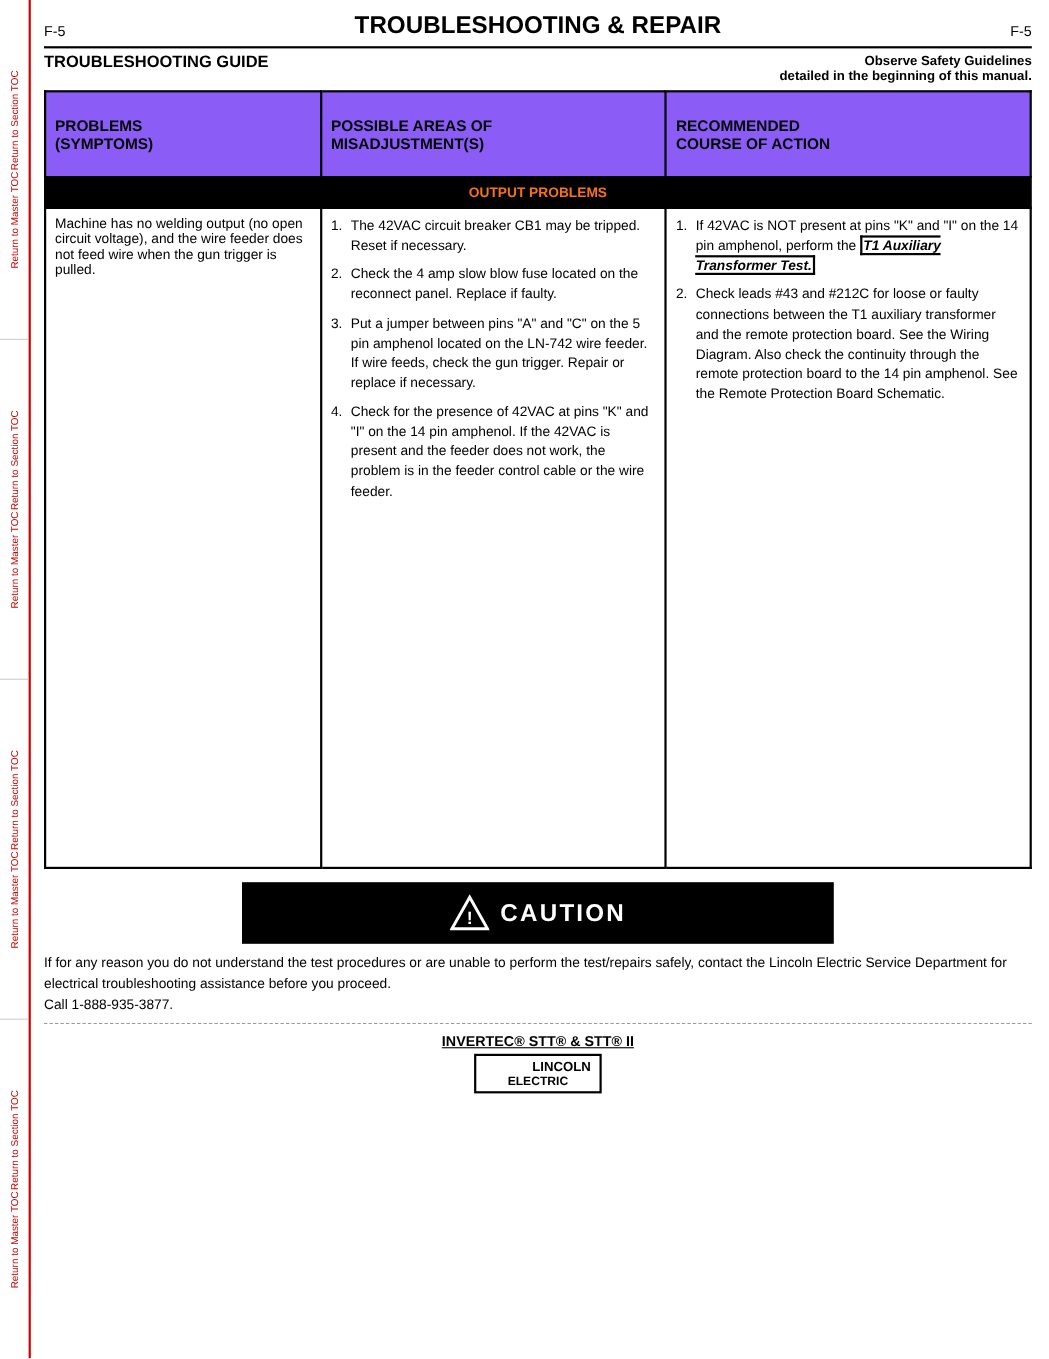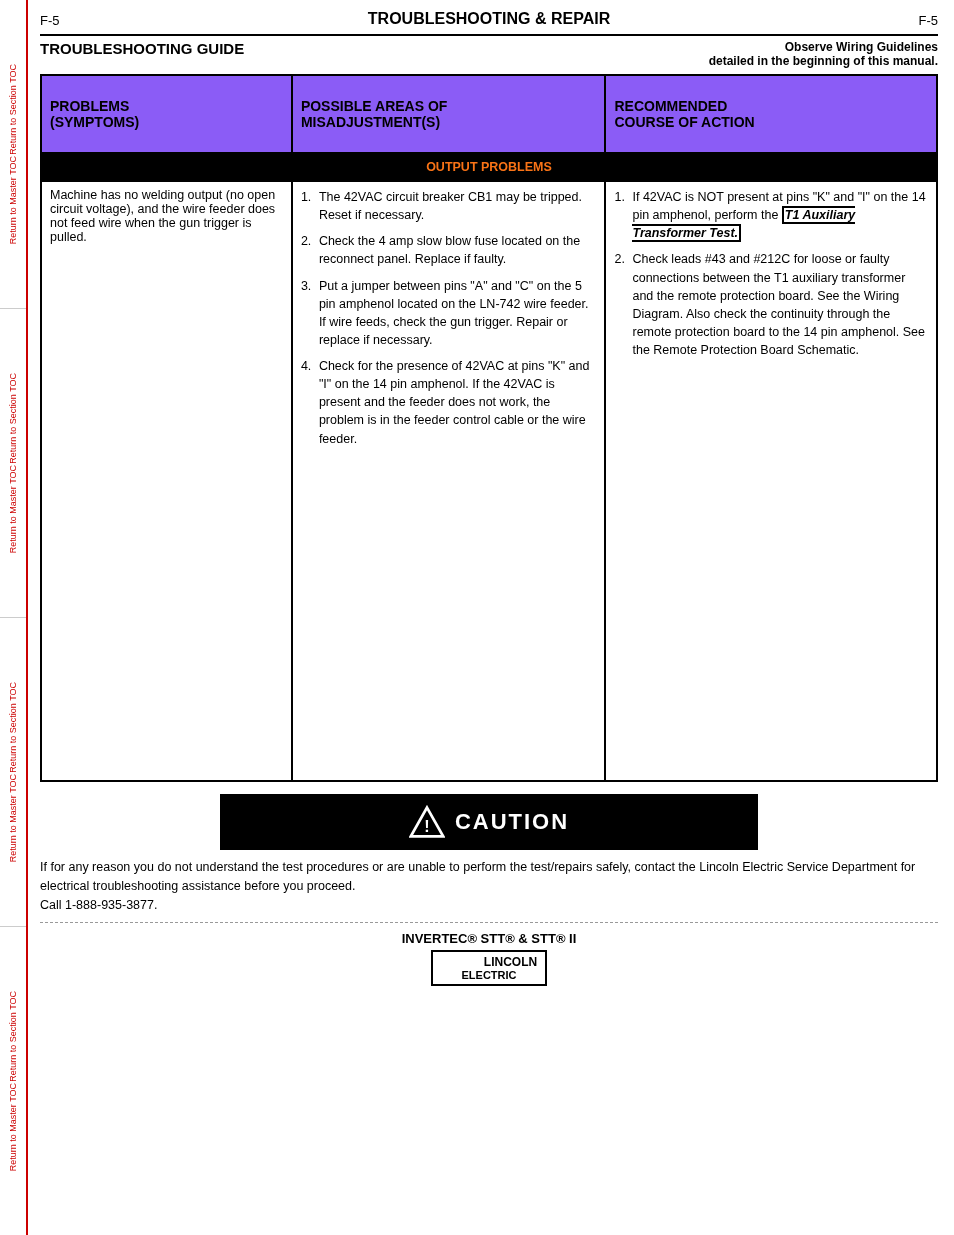--- a/index.html
+++ b/index.html
@@ -62,21 +62,21 @@
 
     
     .page-header {
       display: flex;
       justify-content: space-between;
       align-items: flex-end;
       margin-bottom: 6px;
     }
     .page-title {
       text-align: center;
-      font-size: 16px;
+      font-size: 22px;
       font-weight: bold;
       text-transform: uppercase;
       flex: 1;
       margin: 0 10px;
     }
 
     
     .section-title-row {
       display: flex;
       justify-content: space-between;
@@ -196,20 +196,21 @@
     .dashed-line {
       border: none;
       border-top: 1px dashed #999;
       margin: 8px 0;
     }
 
     
     .page-footer {
       text-align: center;
       margin-top: 4px;
+      text-decoration: underline;
     }
     .footer-product {
       font-size: 13px;
       font-weight: bold;
       margin-bottom: 4px;
     }
     .lincoln-logo {
       display: inline-block;
       border: 2px solid #000;
       padding: 3px 8px;
@@ -270,21 +271,21 @@
 
   <div class="page-header">
     <span>F-5</span>
     <span class="page-title">TROUBLESHOOTING &amp; REPAIR</span>
     <span>F-5</span>
   </div>
 
   <div class="section-title-row">
     <span class="section-title">TROUBLESHOOTING GUIDE</span>
     <div class="safety-note">
-      <div>Observe Wiring Guidelines</div>
+      <div>Observe Safety Guidelines</div>
       <div>detailed in the beginning of this manual.</div>
     </div>
   </div>
 
   <table class="troubleshoot-table">
     <thead>
       <tr>
         <th class="col-problems">PROBLEMS<br>(SYMPTOMS)</th>
         <th class="col-possible">POSSIBLE AREAS OF<br>MISADJUSTMENT(S)</th>
         <th class="col-recommended">RECOMMENDED<br>COURSE OF ACTION</th>

